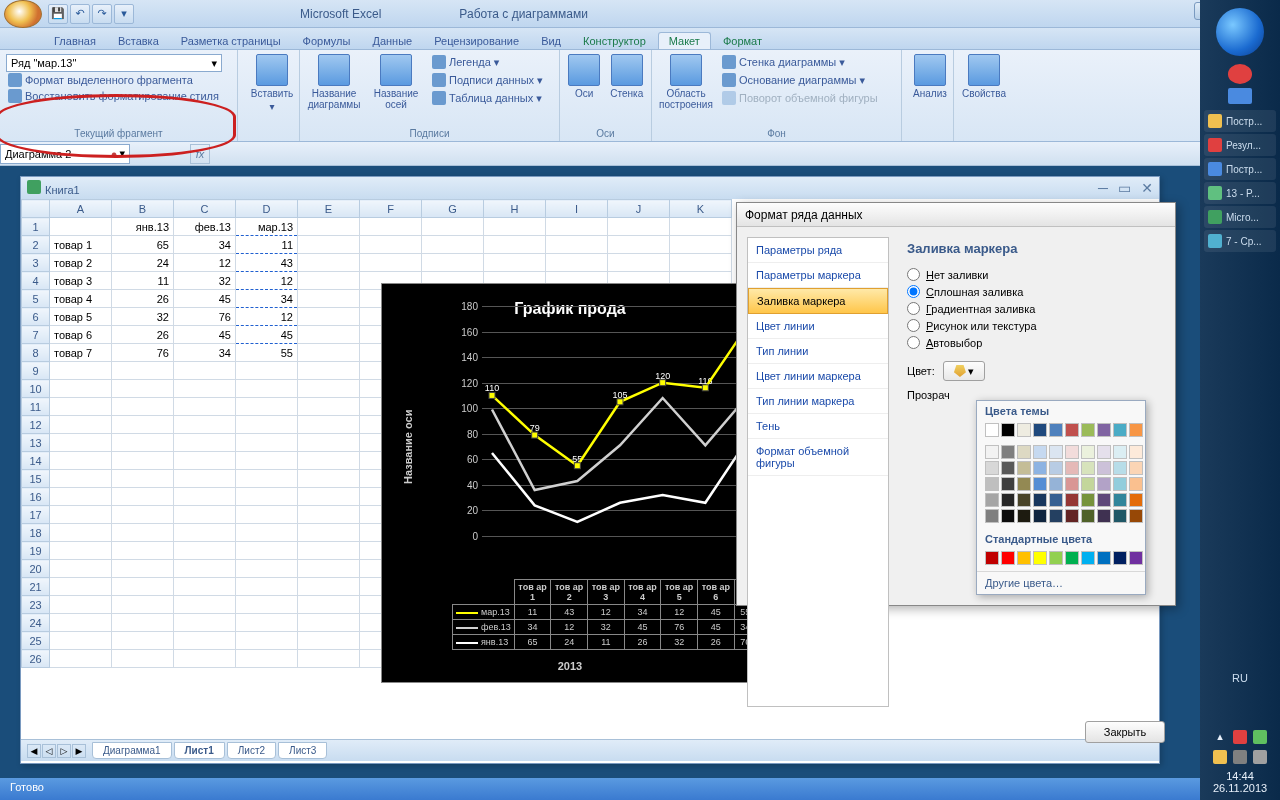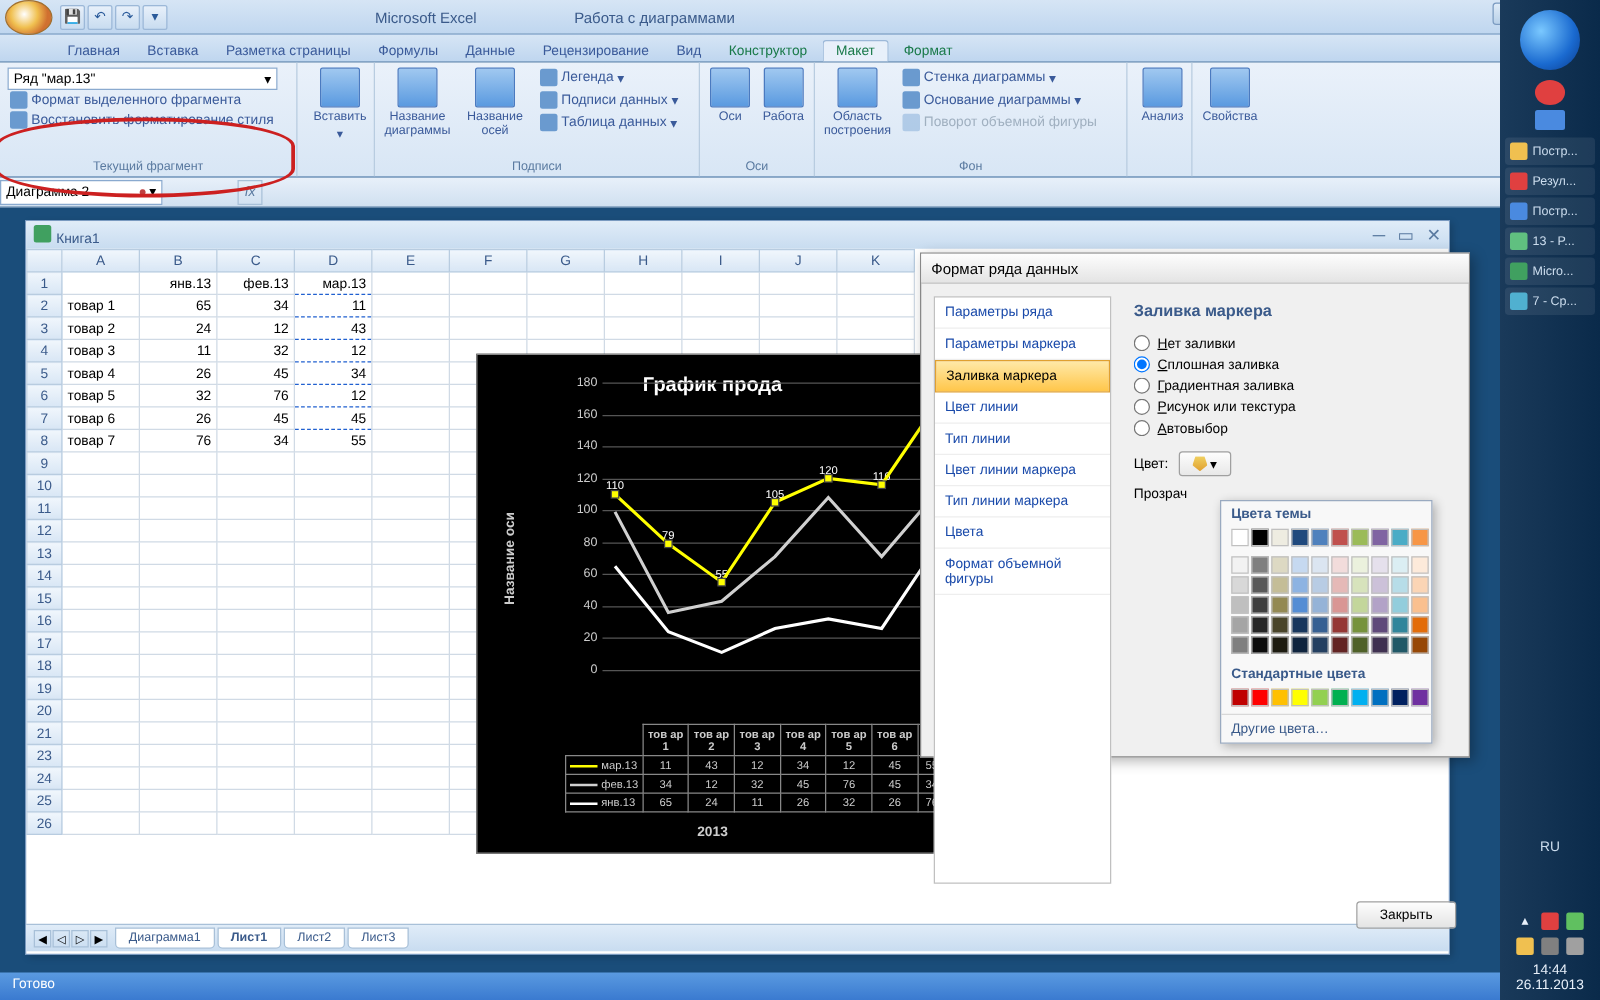--- a/index.html
+++ b/index.html
@@ -191,21 +191,21 @@
     <div class="rgroup-label">Подписи</div>
   </div>
   <div class="rgroup" style="width:92px">
     <div class="rgroup-body">
       <div class="rbtn-lg" style="width:40px">
           <div class="ricon-lg blue"></div>
           <span>Оси</span>
         </div>
       <div class="rbtn-lg" style="width:40px">
           <div class="ricon-lg blue"></div>
-          <span>Работа</span>
+          <span>Стенка</span>
         </div>
     </div>
     <div class="rgroup-label">Оси</div>
   </div>
   <div class="rgroup" style="width:250px">
     <div class="rgroup-body">
       <div class="rbtn-lg">
           <div class="ricon-lg blue"></div>
           <span>Область построения</span>
         </div>
@@ -732,21 +732,21 @@
   <div class="dlg-title">Формат ряда данных</div>
   <div class="dlg-body">
     <div class="dlg-nav" id="dlg-nav">
         <div class="dlg-nav-item">Параметры ряда</div>
         <div class="dlg-nav-item">Параметры маркера</div>
         <div class="dlg-nav-item sel">Заливка маркера</div>
         <div class="dlg-nav-item">Цвет линии</div>
         <div class="dlg-nav-item">Тип линии</div>
         <div class="dlg-nav-item">Цвет линии маркера</div>
         <div class="dlg-nav-item">Тип линии маркера</div>
-        <div class="dlg-nav-item">Цвета</div>
+        <div class="dlg-nav-item">Тень</div>
         <div class="dlg-nav-item">Формат объемной фигуры</div>
       </div>
     <div class="dlg-pane">
       <h3>Заливка маркера</h3>
       <div id="dlg-radios">
           <label class="radio-row">
             <input type="radio" name="fill" style="">
             <span><u>Н</u>ет заливки</span>
           </label>
           <label class="radio-row">

